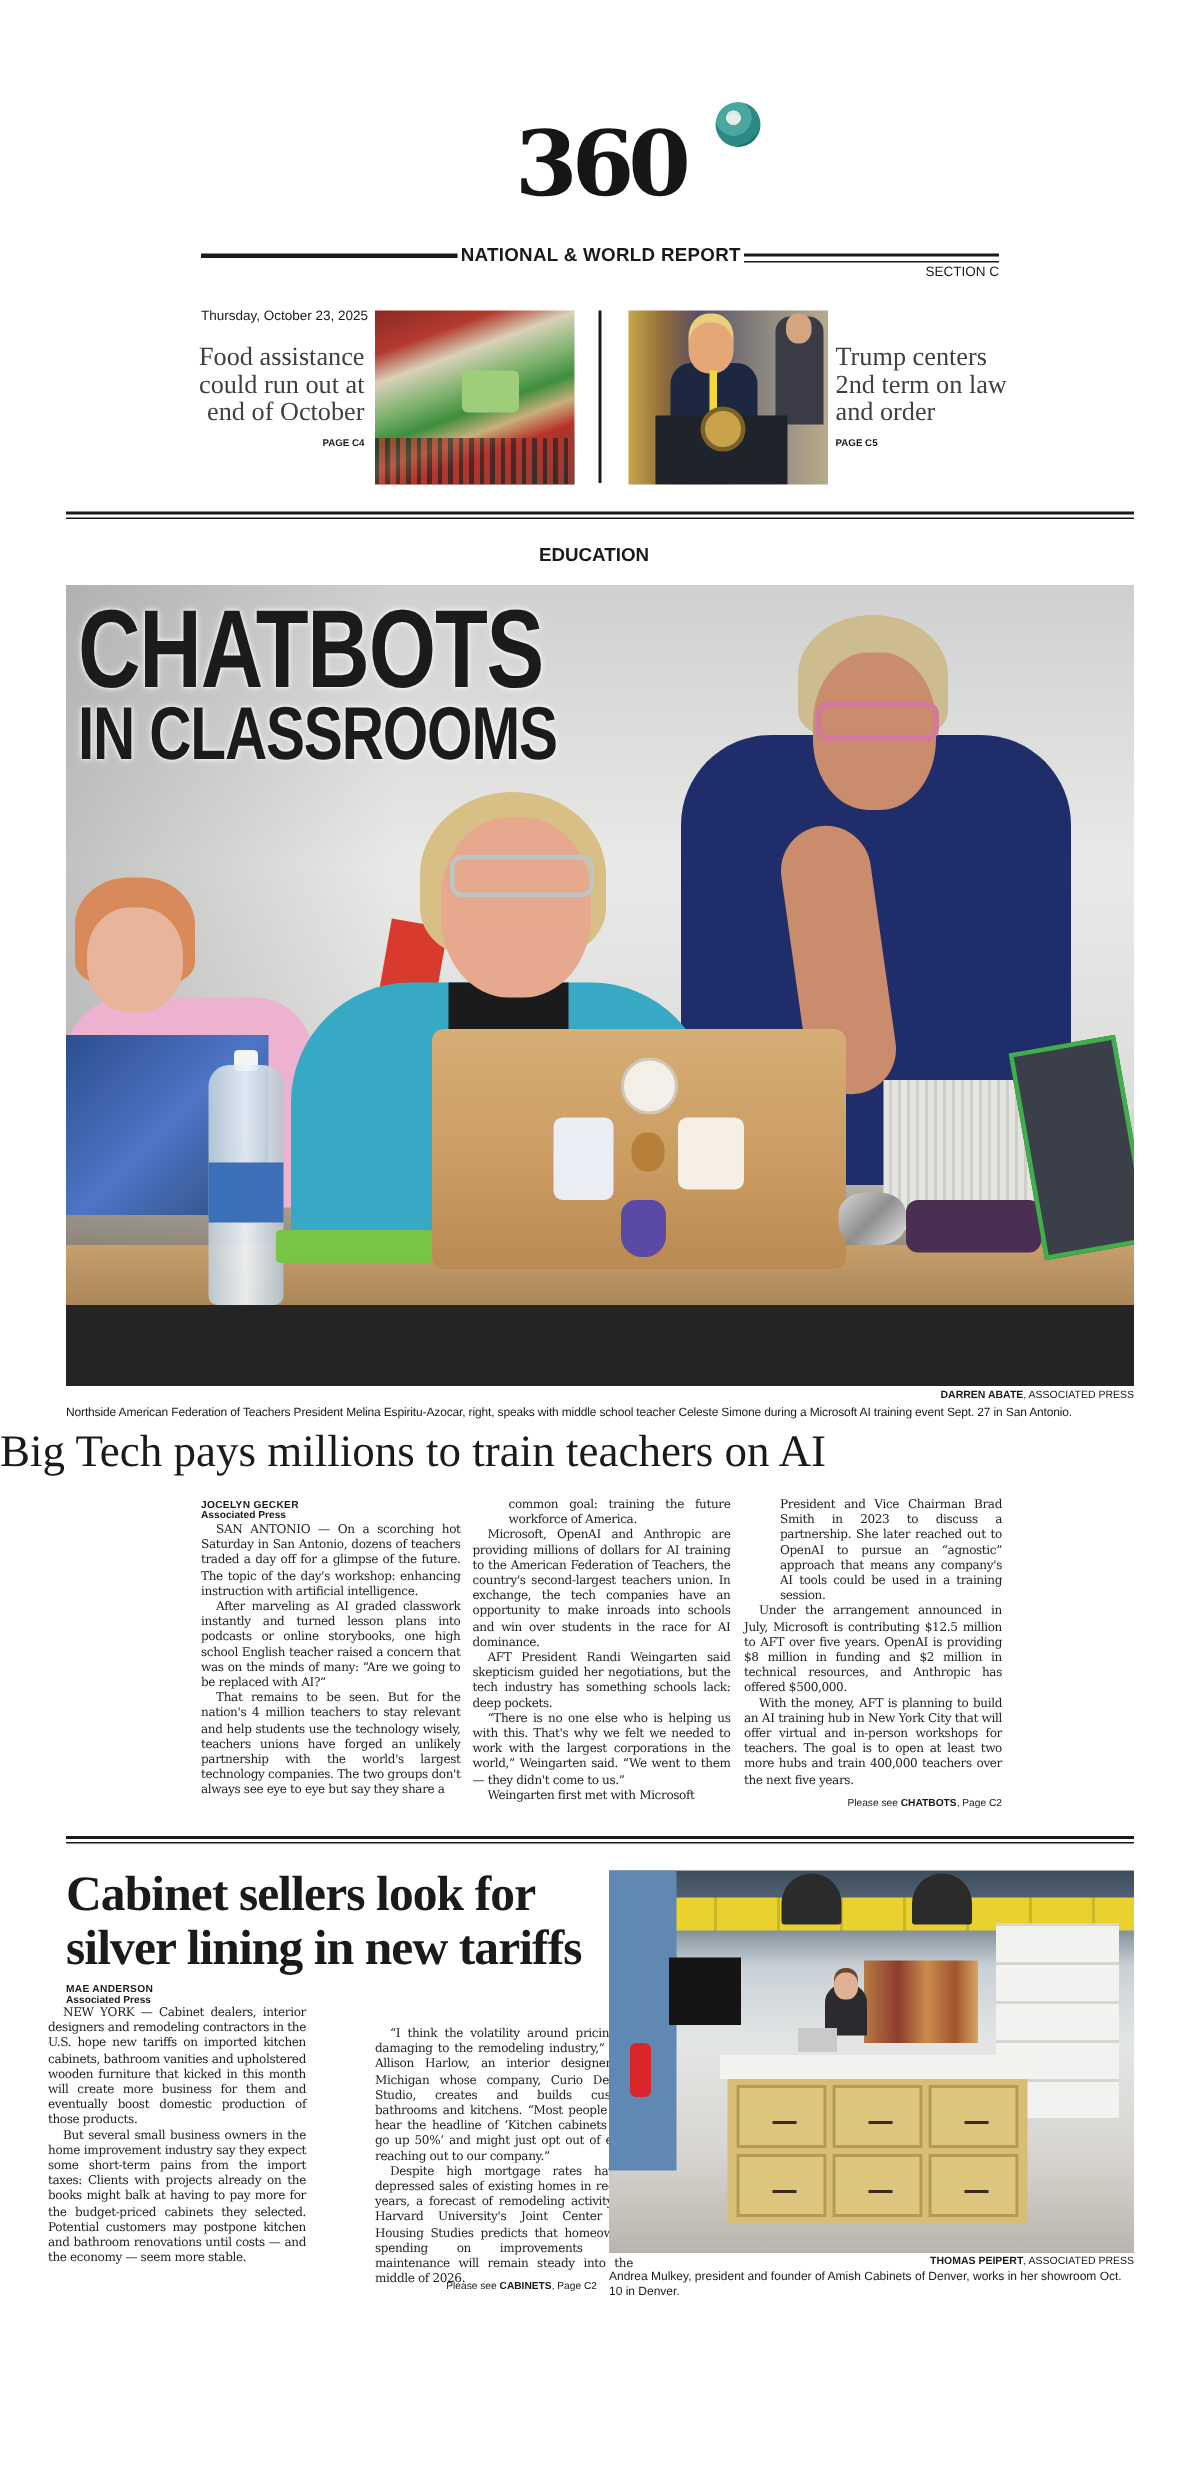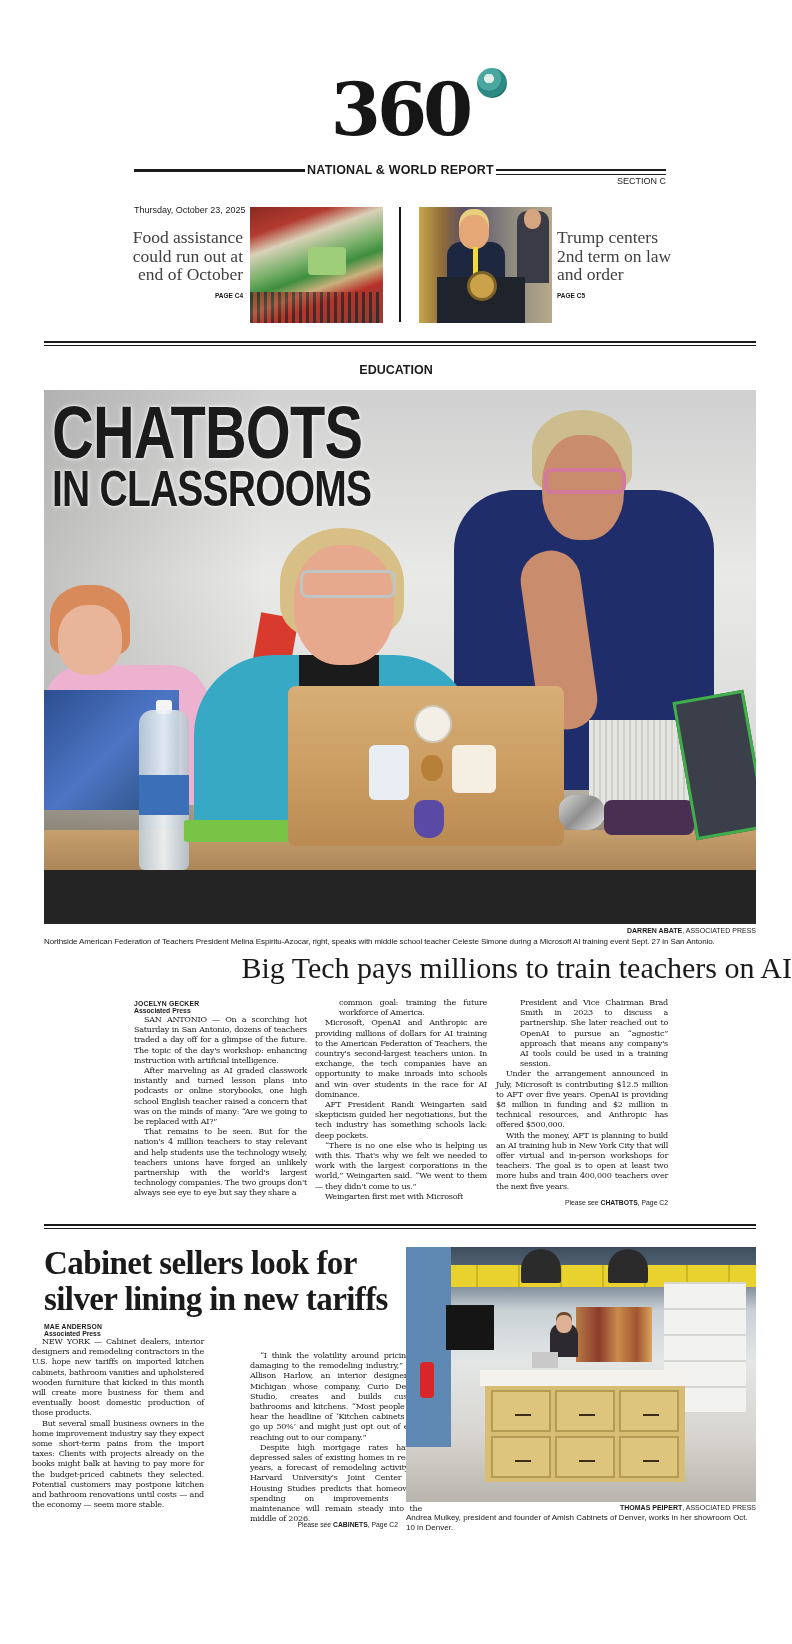--- a/index.html
+++ b/index.html
@@ -4,21 +4,21 @@
 <style>
   * { box-sizing: border-box; margin: 0; padding: 0; }
   html, body { width: 792px; height: 1644px; background: #fff; overflow: hidden; }
   body { position: relative; color: #1a1a1a; font-family: "Liberation Serif", serif; }
 
   .abs { position: absolute; }
 
   
   .logo { left: 300px; top: 62px; width: 200px; text-align: center;
     font-family: "DejaVu Serif", "Liberation Serif", serif; font-weight: bold;
-    font-size: 72px; line-height: 96px; letter-spacing: -4px; color: #161616; }
+    font-size: 60px; line-height: 96px; letter-spacing: -4px; color: #161616; }
   .globe { left: 477px; top: 68px; width: 30px; height: 30px; border-radius: 50%;
     background: radial-gradient(circle at 40% 35%, #d6e8e3 0 18%, #4aa79f 19% 45%, #2b8a84 46% 70%, #1f6f6b 71%); }
   .globe::after { content: ""; position: absolute; left: 7px; top: 8px; width: 10px; height: 6px;
     background: #e9efe9; border-radius: 50%; opacity: .8; }
   .mast-rule-left { left: 134px; top: 169px; width: 171px; height: 3px; background: #1a1a1a; }
   .mast-rule-right1 { left: 496px; top: 169px; width: 170px; height: 2px; background: #1a1a1a; }
   .mast-rule-right2 { left: 496px; top: 174px; width: 170px; height: 1px; background: #1a1a1a; }
   .mast-report { left: 305px; top: 163px; width: 191px; text-align: center;
     font-family: "Liberation Sans", sans-serif; font-weight: bold; font-size: 12.5px; letter-spacing: 0.2px; }
   .mast-date { left: 134px; top: 173px; font-family: "Liberation Sans", sans-serif; font-size: 9px; margin-top: 32px; }
@@ -104,21 +104,21 @@
     text-shadow: 0 0 6px rgba(255,255,255,.9), 0 0 2px rgba(255,255,255,1); }
   .hero-line1 { font-size: 74px; line-height: 74px; transform: scaleX(0.78); transform-origin: left top; display: block; }
   .hero-line2 { font-size: 50px; line-height: 50px; transform: scaleX(0.78); transform-origin: left top; display: block; margin-top: -6px; }
 
   .credit { font-family: "Liberation Sans", sans-serif; font-size: 7px; text-align: right; }
   .credit b { font-weight: bold; }
   .credit-main { left: 44px; top: 927px; width: 712px; }
   .caption-main { left: 44px; top: 937px; width: 712px; font-family: "Liberation Sans", sans-serif; font-size: 8px; letter-spacing: -0.1px; white-space: nowrap; }
 
   
-  .headline-main { left: 0; top: 951px; width: 792px; text-align: right;
+  .headline-main { left: 0; top: 951px; width: 792px; text-align: left;
     font-family: "Liberation Serif", serif; font-size: 30px; line-height: 34px; color: #1a1a1a; }
   .byline-name { font-family: "Liberation Sans", sans-serif; font-weight: bold; font-size: 6.8px; letter-spacing: .2px; }
   .byline-org { font-family: "Liberation Sans", sans-serif; font-weight: bold; font-size: 6.8px; }
   .col { font-family: "DejaVu Serif", "Liberation Serif", serif; font-size: 8.05px; line-height: 10.2px;
     text-align: justify; color: #222; letter-spacing: -0.25px; }
   .col p { text-indent: 10px; }
   .col p.noindent { text-indent: 0; margin-left: 24px; }
   .jump { font-family: "Liberation Sans", sans-serif; font-size: 6.8px; text-align: right; }
   .jump b { font-weight: bold; }
 

